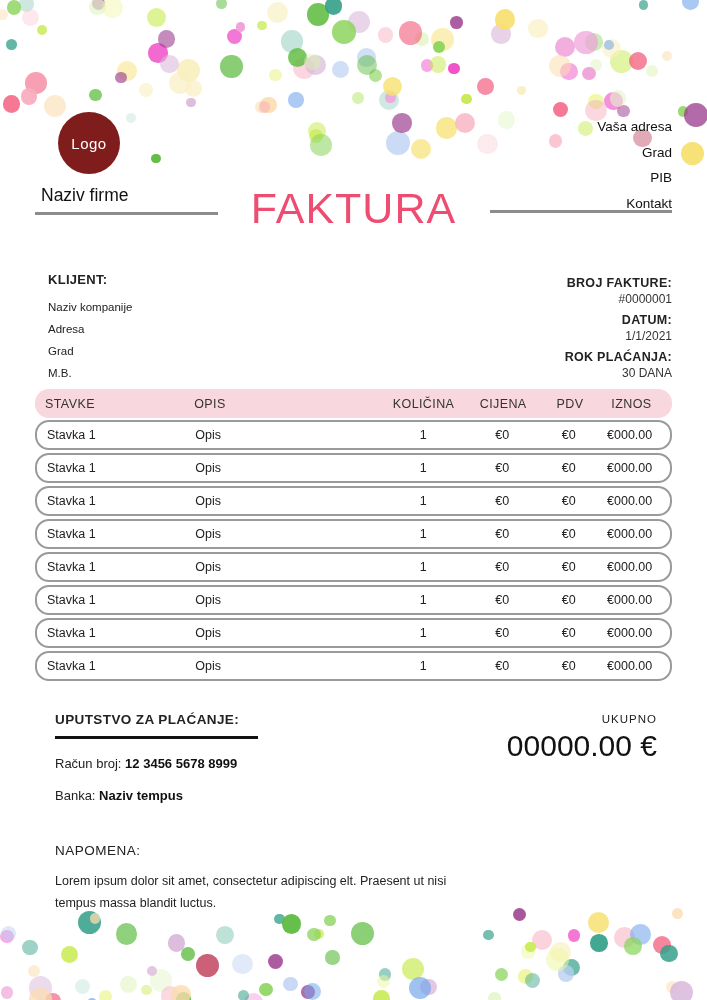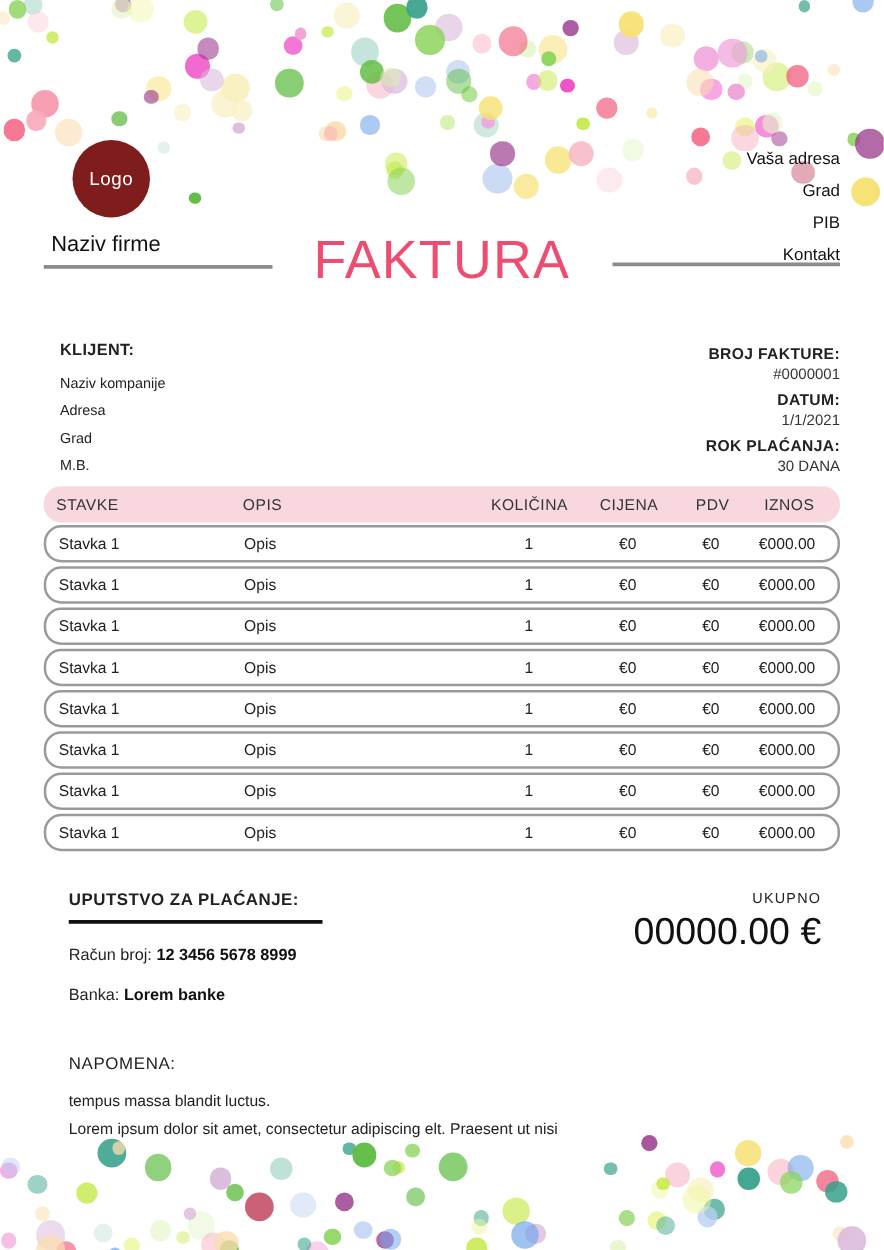--- a/index.html
+++ b/index.html
@@ -372,28 +372,28 @@
 
   <div class="payment-block">
     <div class="payment-heading">UPUTSTVO ZA PLAĆANJE:</div>
     <span class="payment-rule"></span>
     <div class="payment-line">
       <span>Račun broj:</span>
       <b>12 3456 5678 8999</b>
     </div>
     <div class="payment-line">
       <span>Banka:</span>
-      <b>Lorem banke</b>
+      <b>Naziv tempus</b>
     </div>
   </div>
 
   <div class="total-block">
     <div class="total-label">UKUPNO</div>
     <div class="total-amount">00000.00 €</div>
   </div>
 
   <div class="note-block">
     <div class="note-heading">NAPOMENA:</div>
+    <div class="note-line">Lorem ipsum dolor sit amet, consectetur adipiscing elt. Praesent ut nisi</div>
     <div class="note-line">tempus massa blandit luctus.</div>
-    <div class="note-line">Lorem ipsum dolor sit amet, consectetur adipiscing elt. Praesent ut nisi</div>
   </div>
 
 </div>
 
 </body></html>

